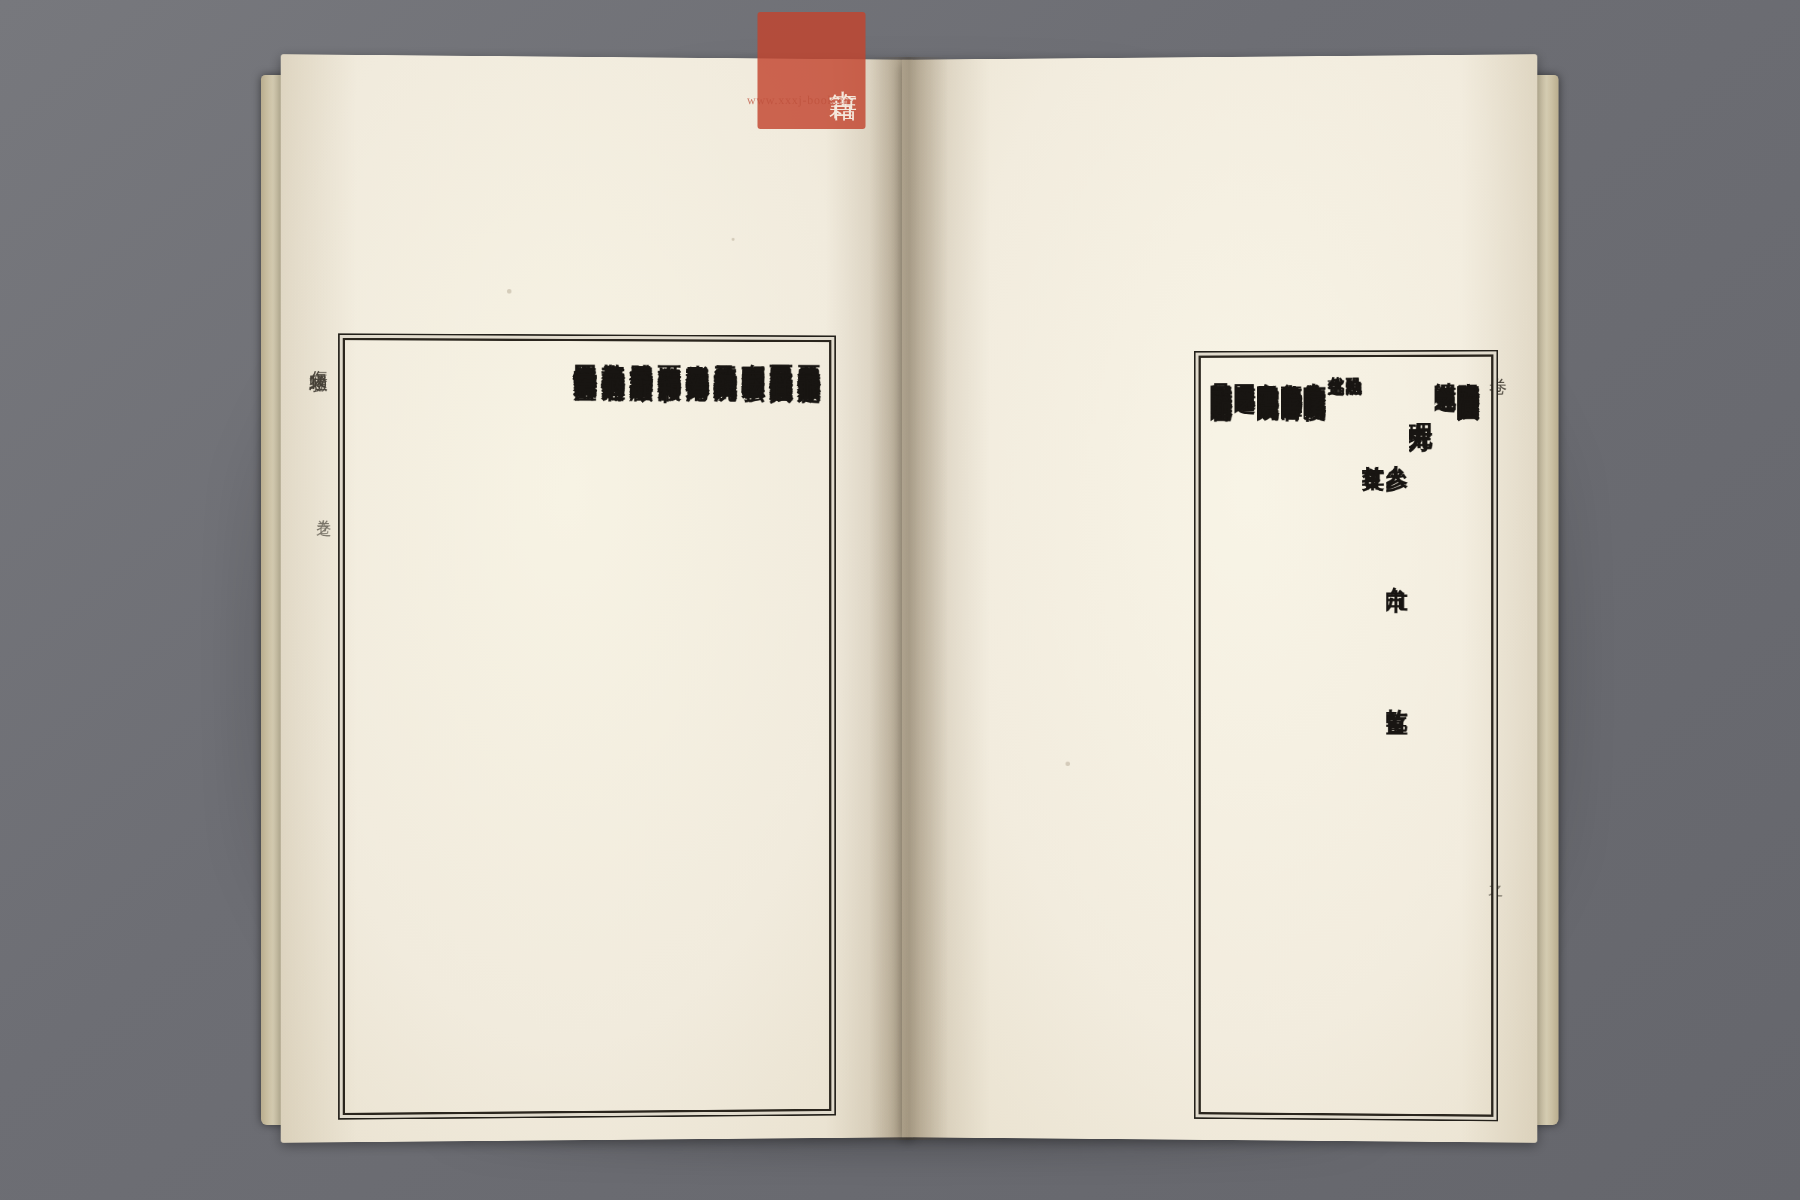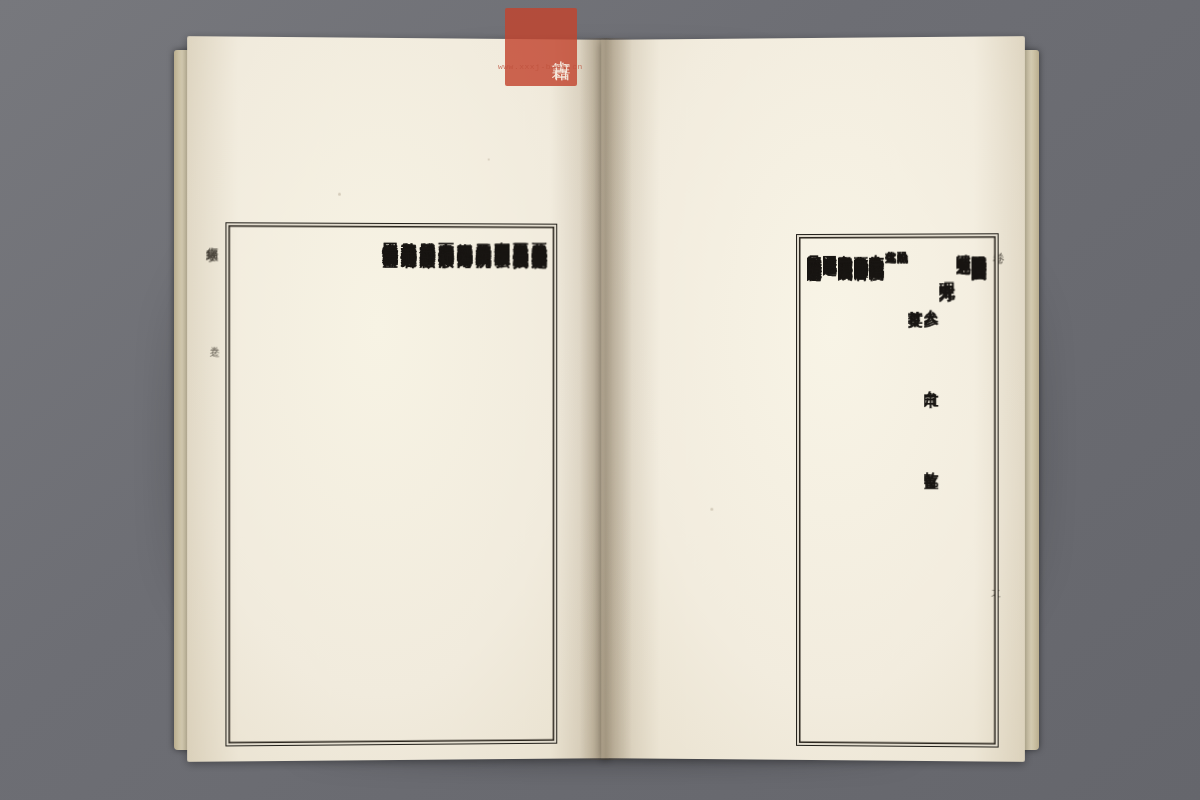--- a/index.html
+++ b/index.html
@@ -171,21 +171,21 @@
     letter-spacing: 2px;
     text-align: center;
     border-radius: 2px;
   }
   .watermark {
     position: absolute;
     left: 498px;
     top: 62px;
     font-size: 8px;
     color: rgba(190,80,60,0.75);
-    font-family: Liberation Mono, monospace;
+    font-family: Liberation Serif, serif;
     letter-spacing: 0.5px;
   }
   
   .speck {
     position: absolute;
     background: rgba(120,100,70,0.25);
     border-radius: 50%;
   }
 </style>
 </head>

